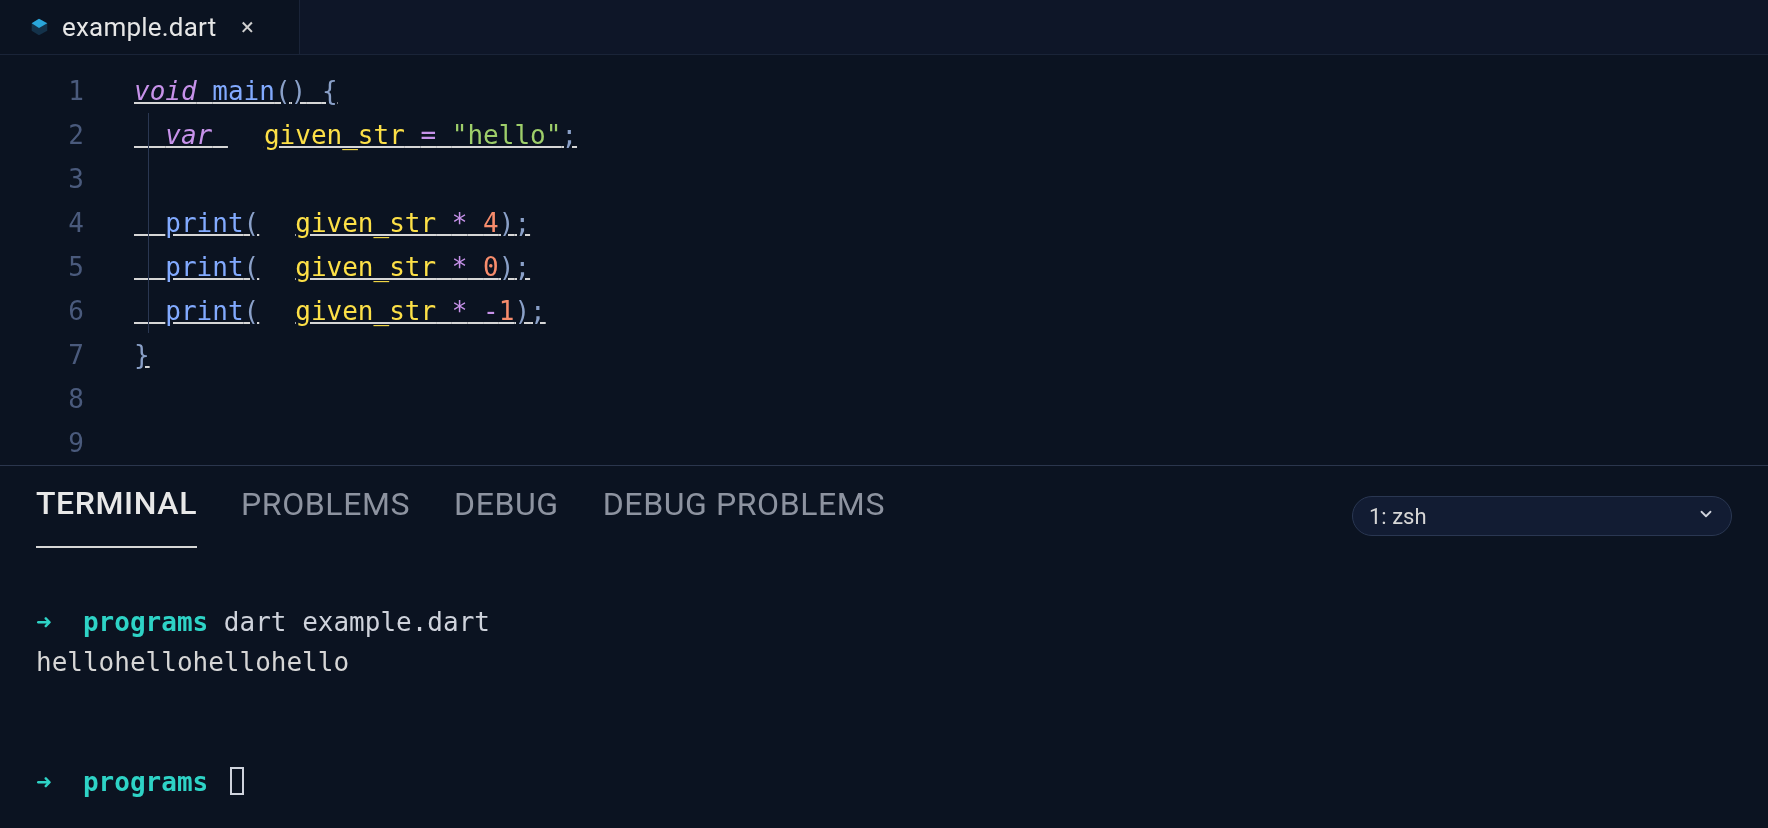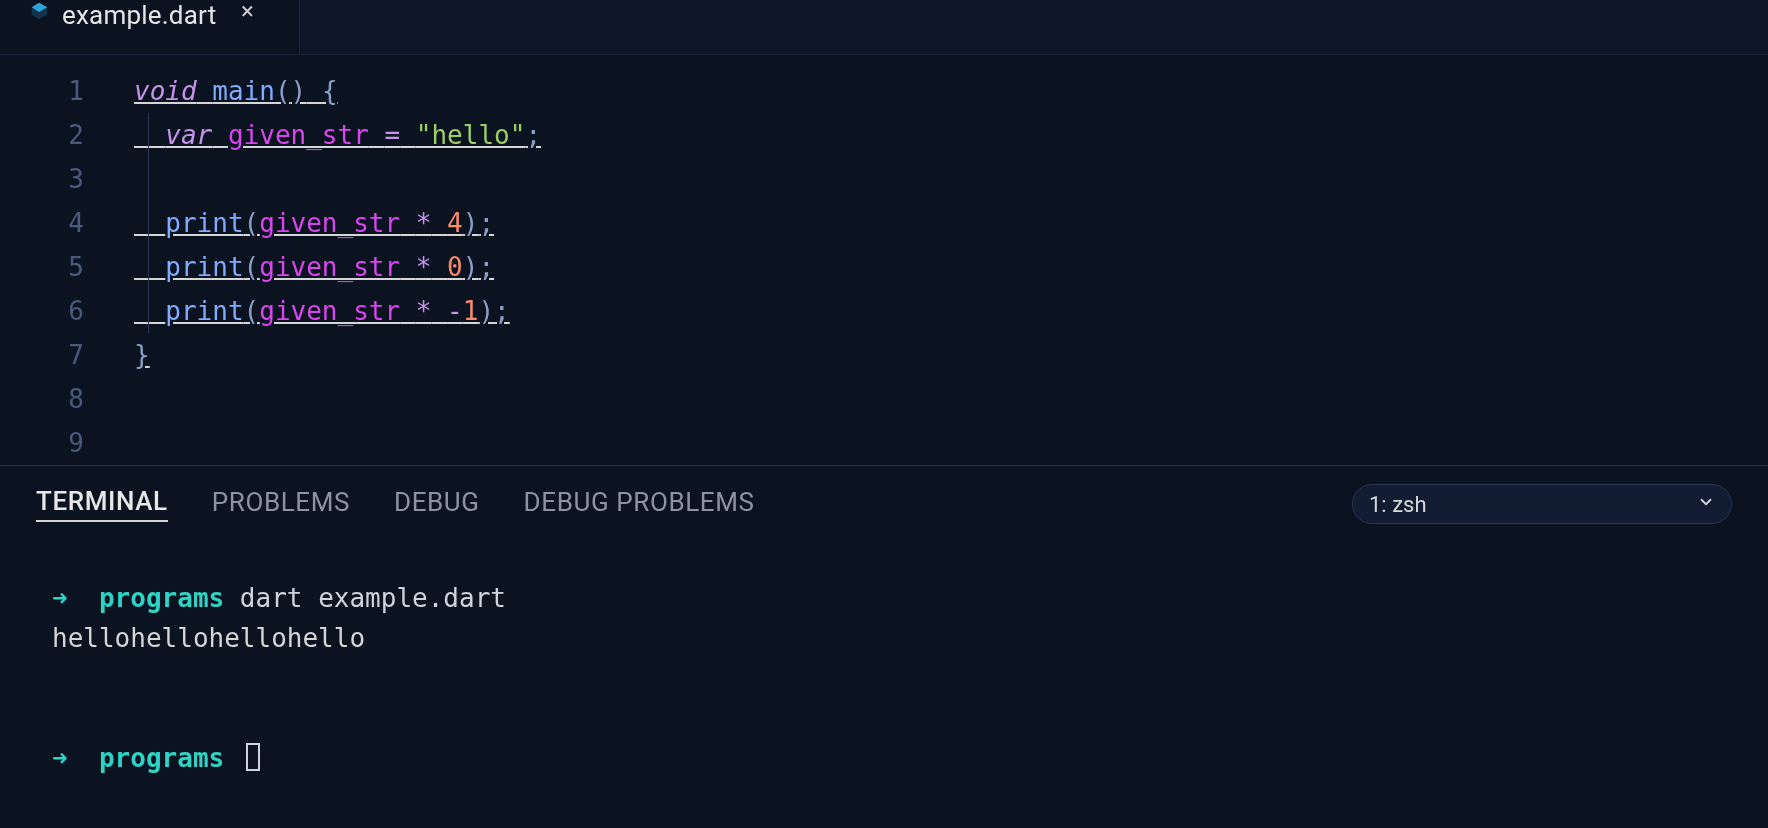--- a/index.html
+++ b/index.html
@@ -15,20 +15,21 @@
   
   .tabbar {
     display: flex;
     align-items: stretch;
     height: 55px;
     background: #0e1628;
     border-bottom: 1px solid #1a2438;
   }
   .tab {
     display: flex;
+    align-items: center;
     gap: 12px;
     padding: 0 8px 0 28px;
     background: #0b1321;
     border-right: 1px solid #1a2438;
     min-width: 300px;
     cursor: pointer;
   }
   .tab .file-icon {
     width: 22px; height: 22px;
     display: inline-flex; align-items: center; justify-content: center;
@@ -90,40 +91,40 @@
     top: 0;
     bottom: 0;
     width: 0;
     border-left: 1px solid #2a3752;
   }
   .code .indent-guide.lvl1 { left: 14px; }
 
   
   .tk-kw   { color: #c792ea; font-style: italic; }
   .tk-fn   { color: #82aaff; }
-  .tk-ident{ color: #d946ef; }
+  .tk-ident{ color: #fde047; margin-left: 36px; }
   .tk-punc { color: #8aa0c8; }
   .tk-op   { color: #c792ea; }
   .tk-num  { color: #f78c6c; }
   .tk-str  { color: #9ece6a; }
 
   
   .panel {
     padding: 18px 36px 0 36px;
   }
   .panel-tabs {
     display: flex;
     align-items: center;
     gap: 44px;
   }
   .panel-tab {
-    font-size: 26px;
+    font-size: 32px;
     letter-spacing: 0.6px;
     color: #8d93a0;
-    padding-bottom: 4px;
+    padding-bottom: 24px;
     cursor: pointer;
   }
   .panel-tab.active {
     color: #e8e8e8;
     font-weight: 500;
     border-bottom: 2px solid #d6d6d6;
   }
   .panel-right {
     margin-left: auto;
     display: flex;
@@ -145,21 +146,20 @@
     color: #d6d6d6;
     font-size: 22px;
   }
   .shell-select .chev { color: #cfd3dc; }
 
   .terminal {
     margin-top: 54px;
     font-family: ui-monospace, SFMono-Regular, Menlo, Consolas, monospace;
     font-size: 26px;
     color: #d6d6d6;
-    margin-left: 16px;
   }
   .terminal .row { height: 40px; line-height: 40px; white-space: pre; }
   .prompt-arrow { color: #2ed3c6; }
   .prompt-dir   { color: #2ed3c6; font-weight: 600; }
   .term-cmd     { color: #cfd3dc; }
   .cursor-box {
     display: inline-block;
     width: 14px; height: 28px;
     border: 2px solid #cfd3dc;
     vertical-align: -4px;

